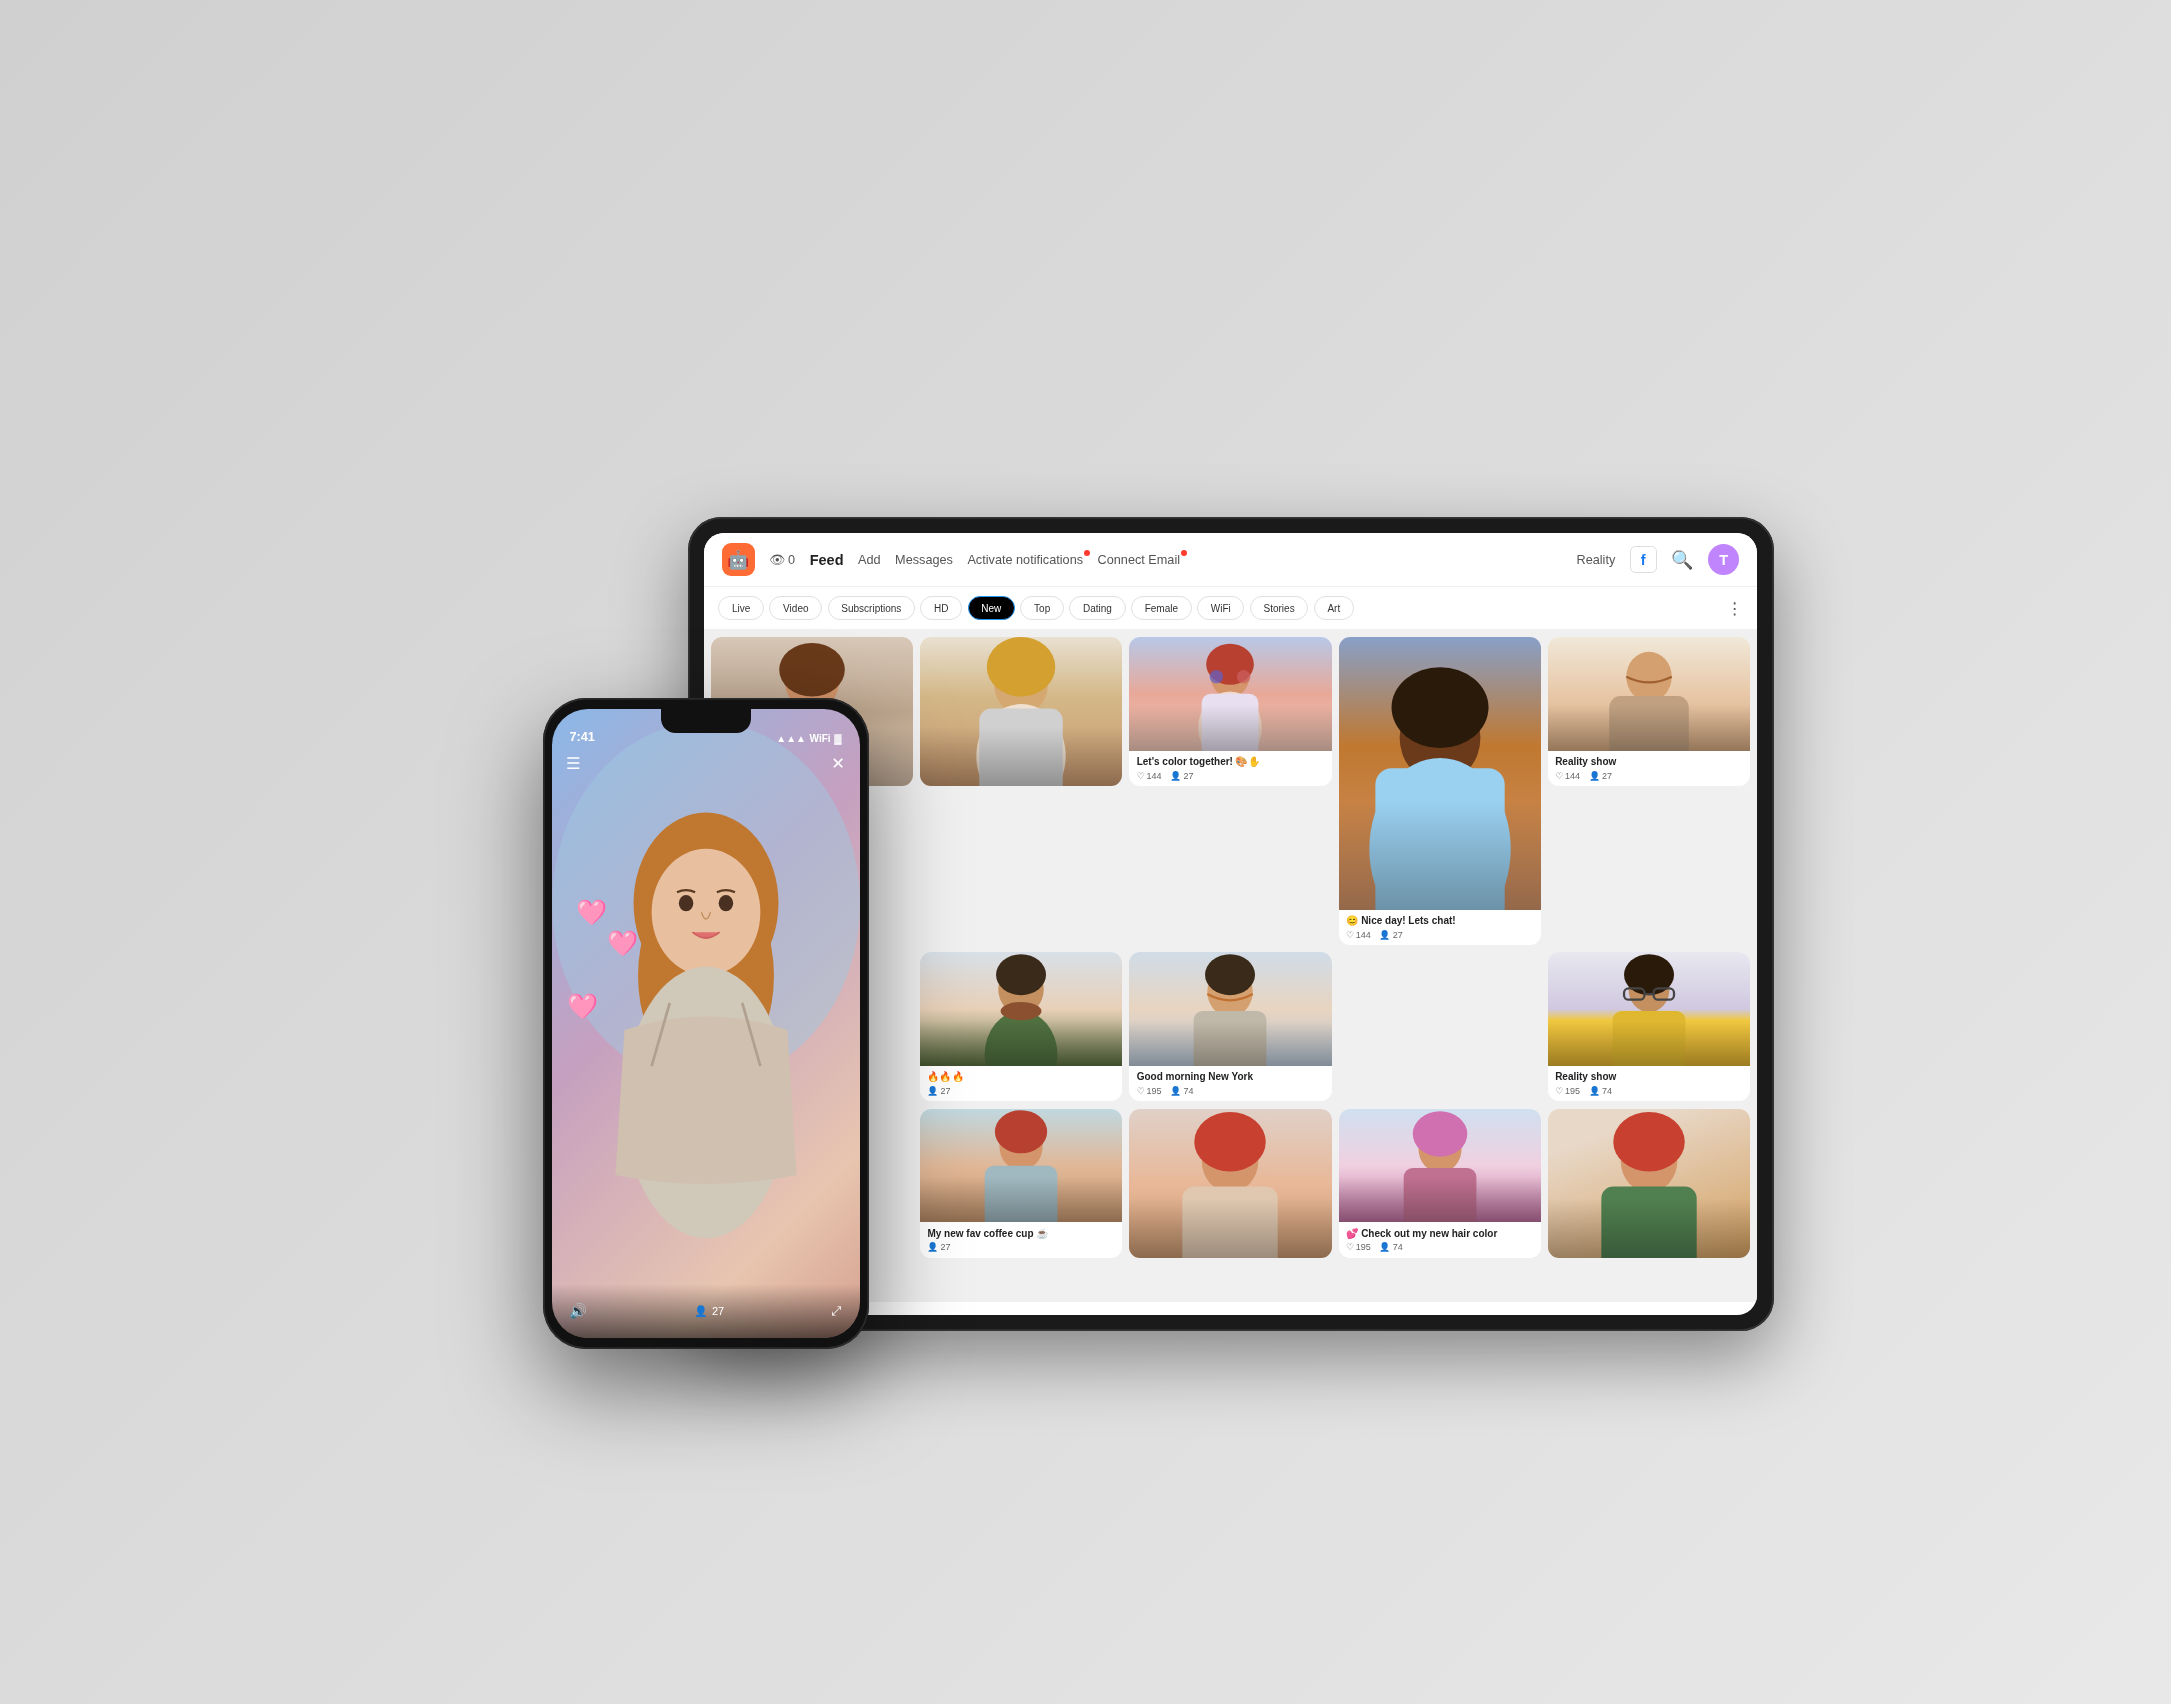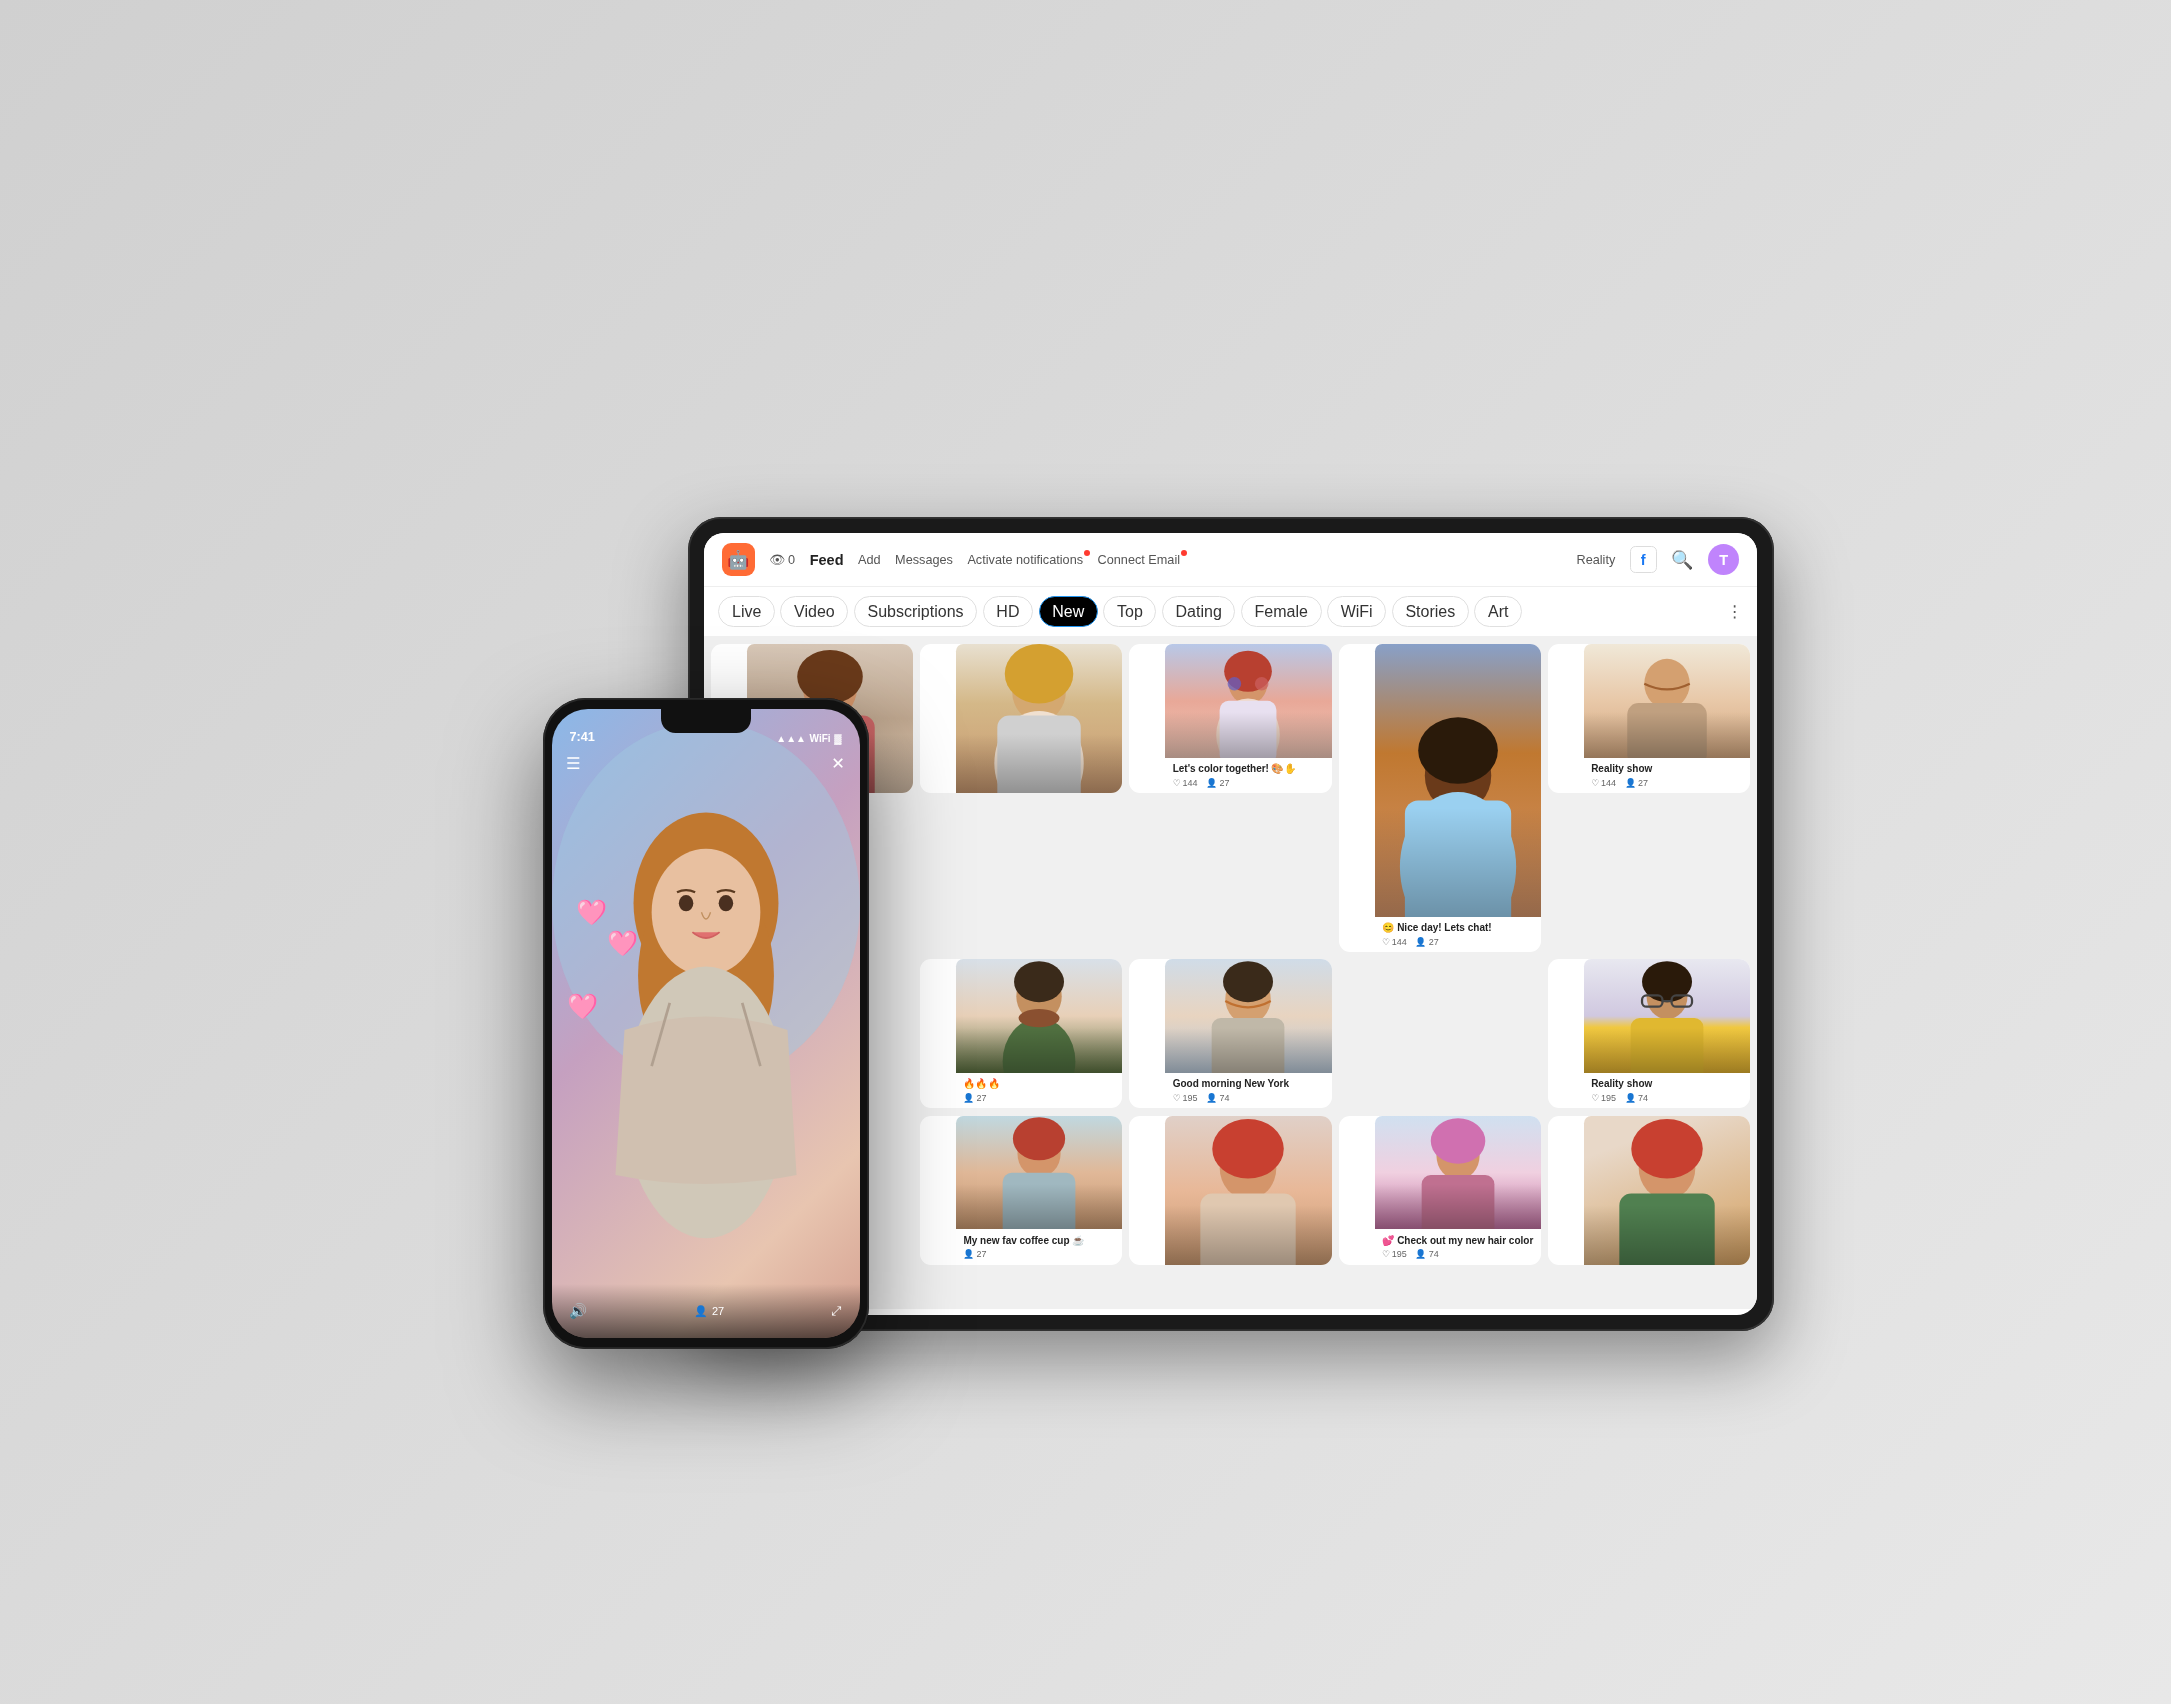--- a/index.html
+++ b/index.html
@@ -105,21 +105,21 @@
       padding: 9px 14.5px;
       gap: 5.4px;
       background: #fff;
       border-bottom: 0.9px solid #f0f0f0;
       overflow: hidden;
     }
     .filter-tab {
       padding: 5.4px 12.7px;
       border-radius: 18px;
       border: 1.4px solid #e0e0e0;
-      font-size: 16px;
+      font-size: 10px;
       color: #333;
       cursor: pointer;
       white-space: nowrap;
       background: #fff;
     }
     .filter-tab.active {
       background: #000000;
       color: #fff;
       border-color: #2196f3;
     }
@@ -251,21 +251,20 @@
     
     .tablet-container {
       position: relative;
       width: 1086px;
       height: 814px;
     }
 
     .grid-card {
       display: flex;
       flex-direction: column;
-      padding-left: 36px;
     }
 
     
     .card-img-area {
       flex: 1;
       min-height: 72px;
       position: relative;
       overflow: hidden;
     }
 

